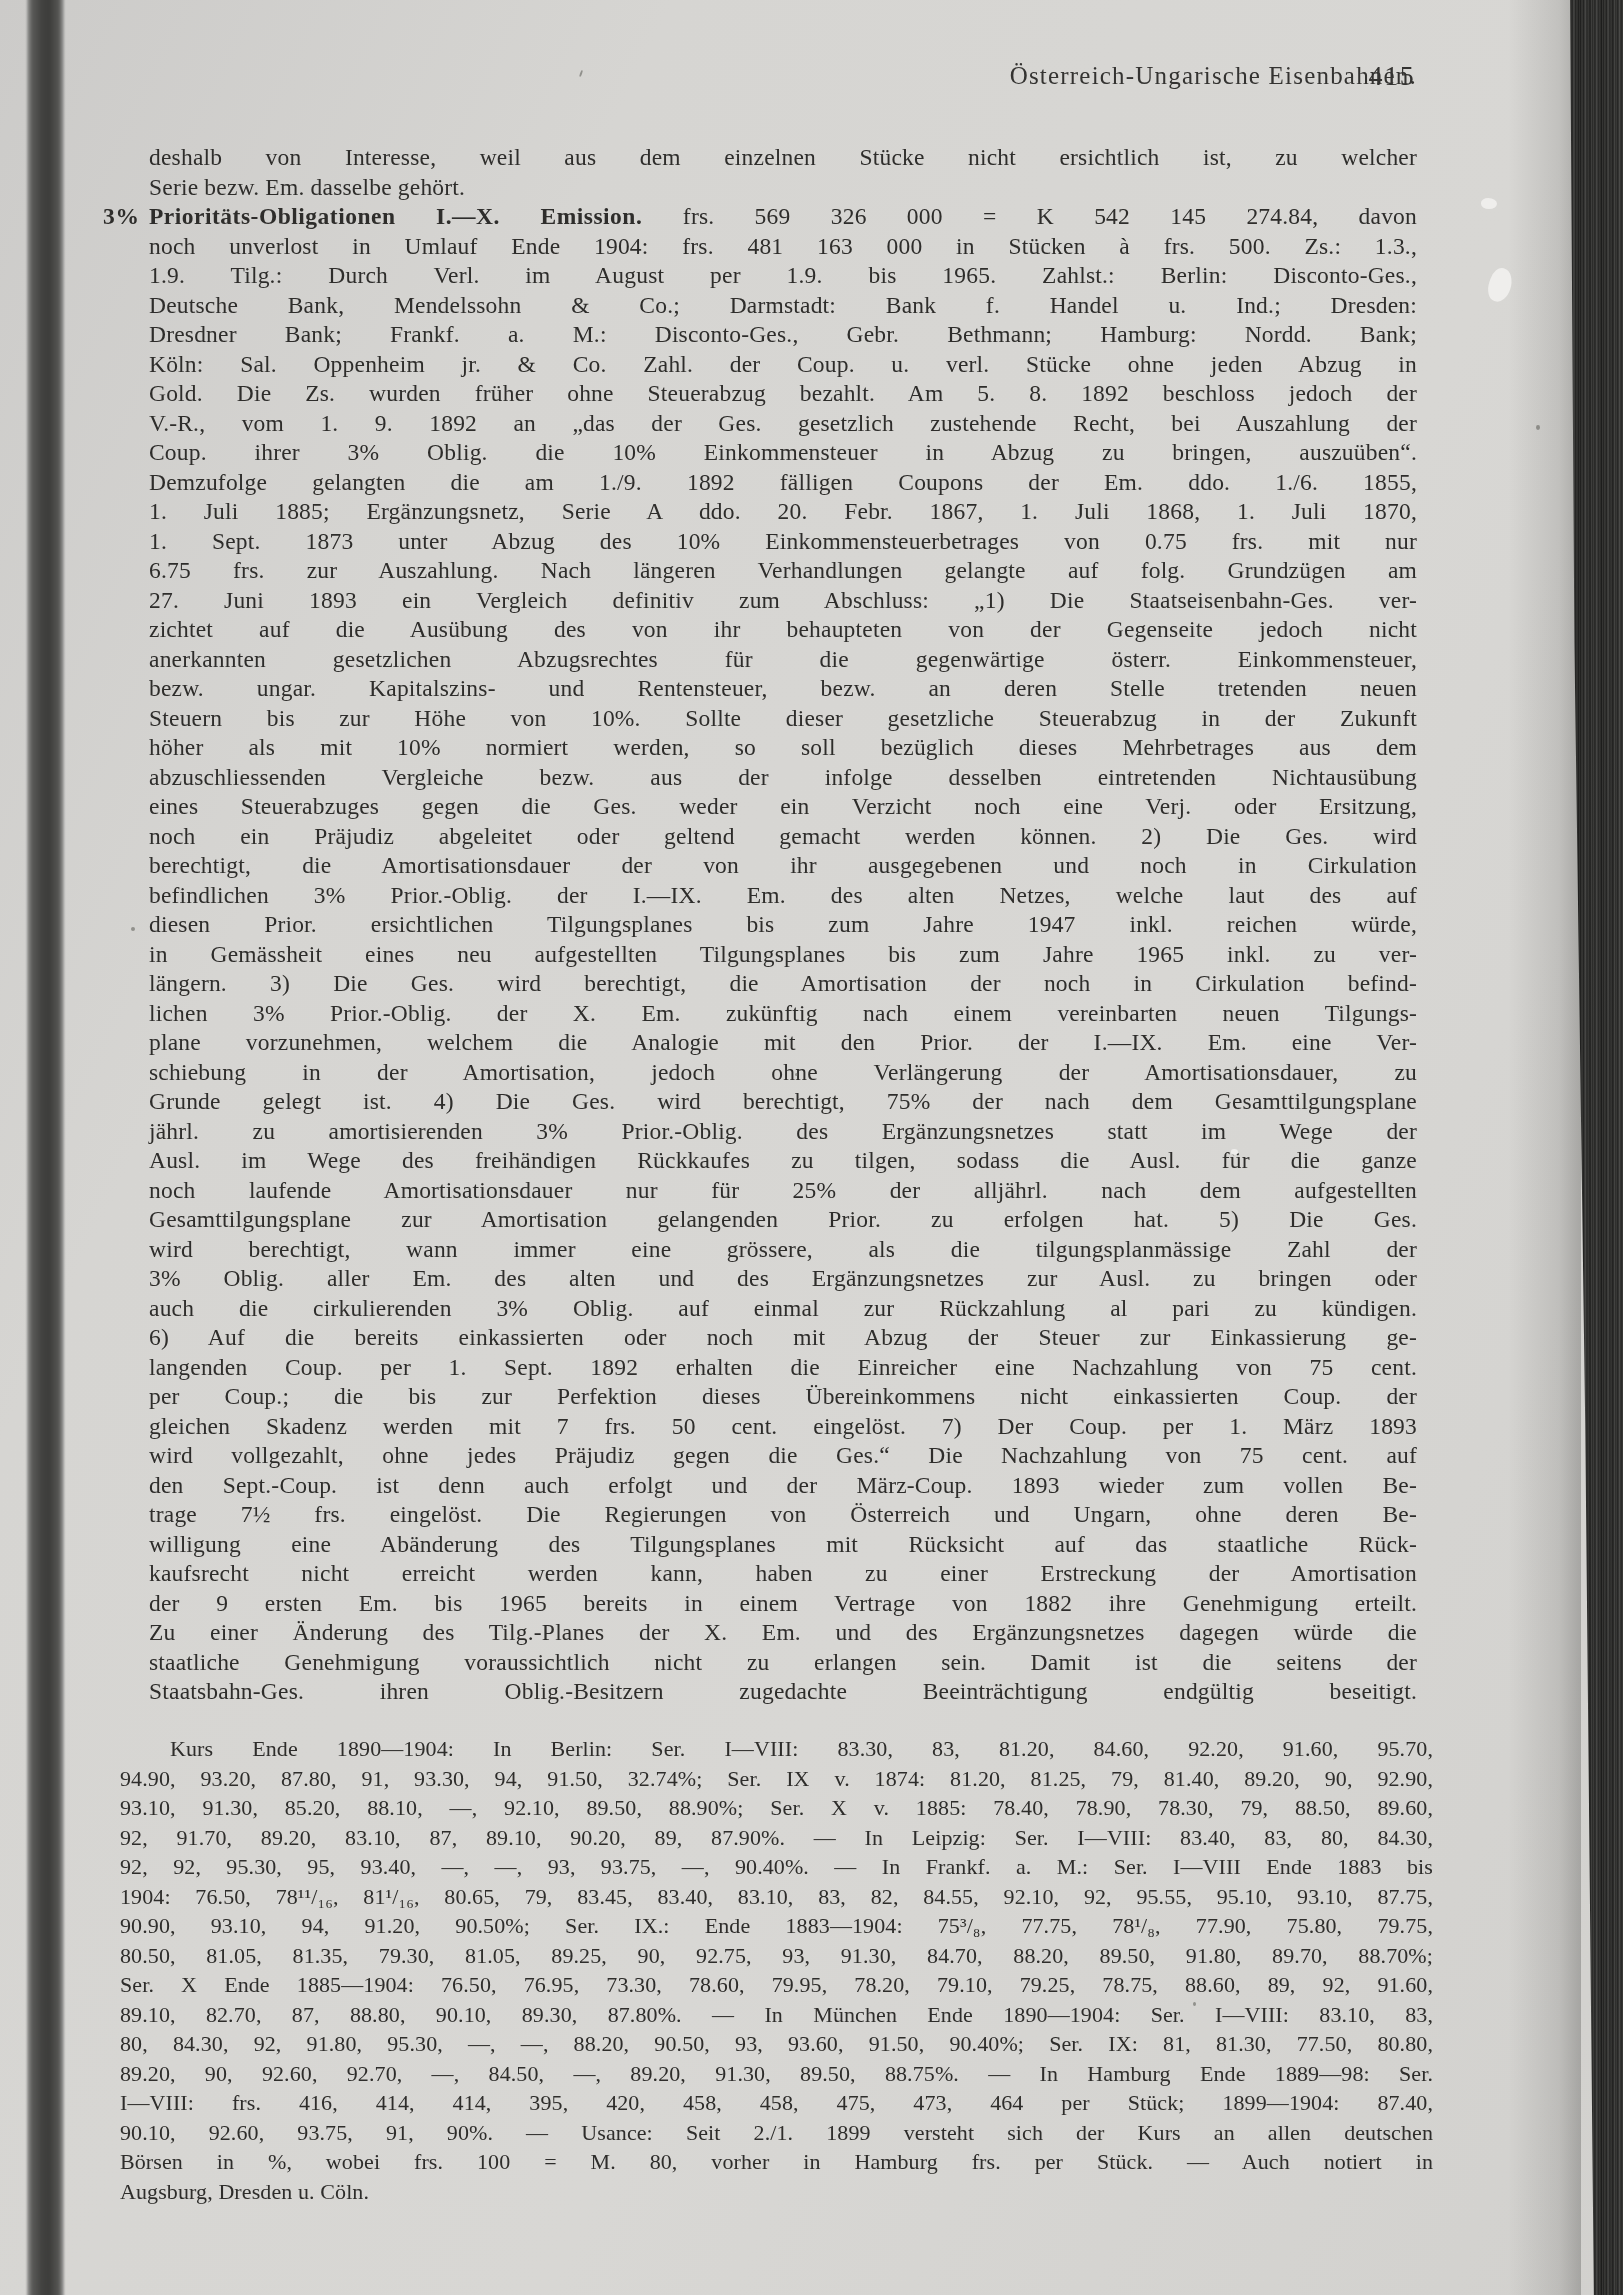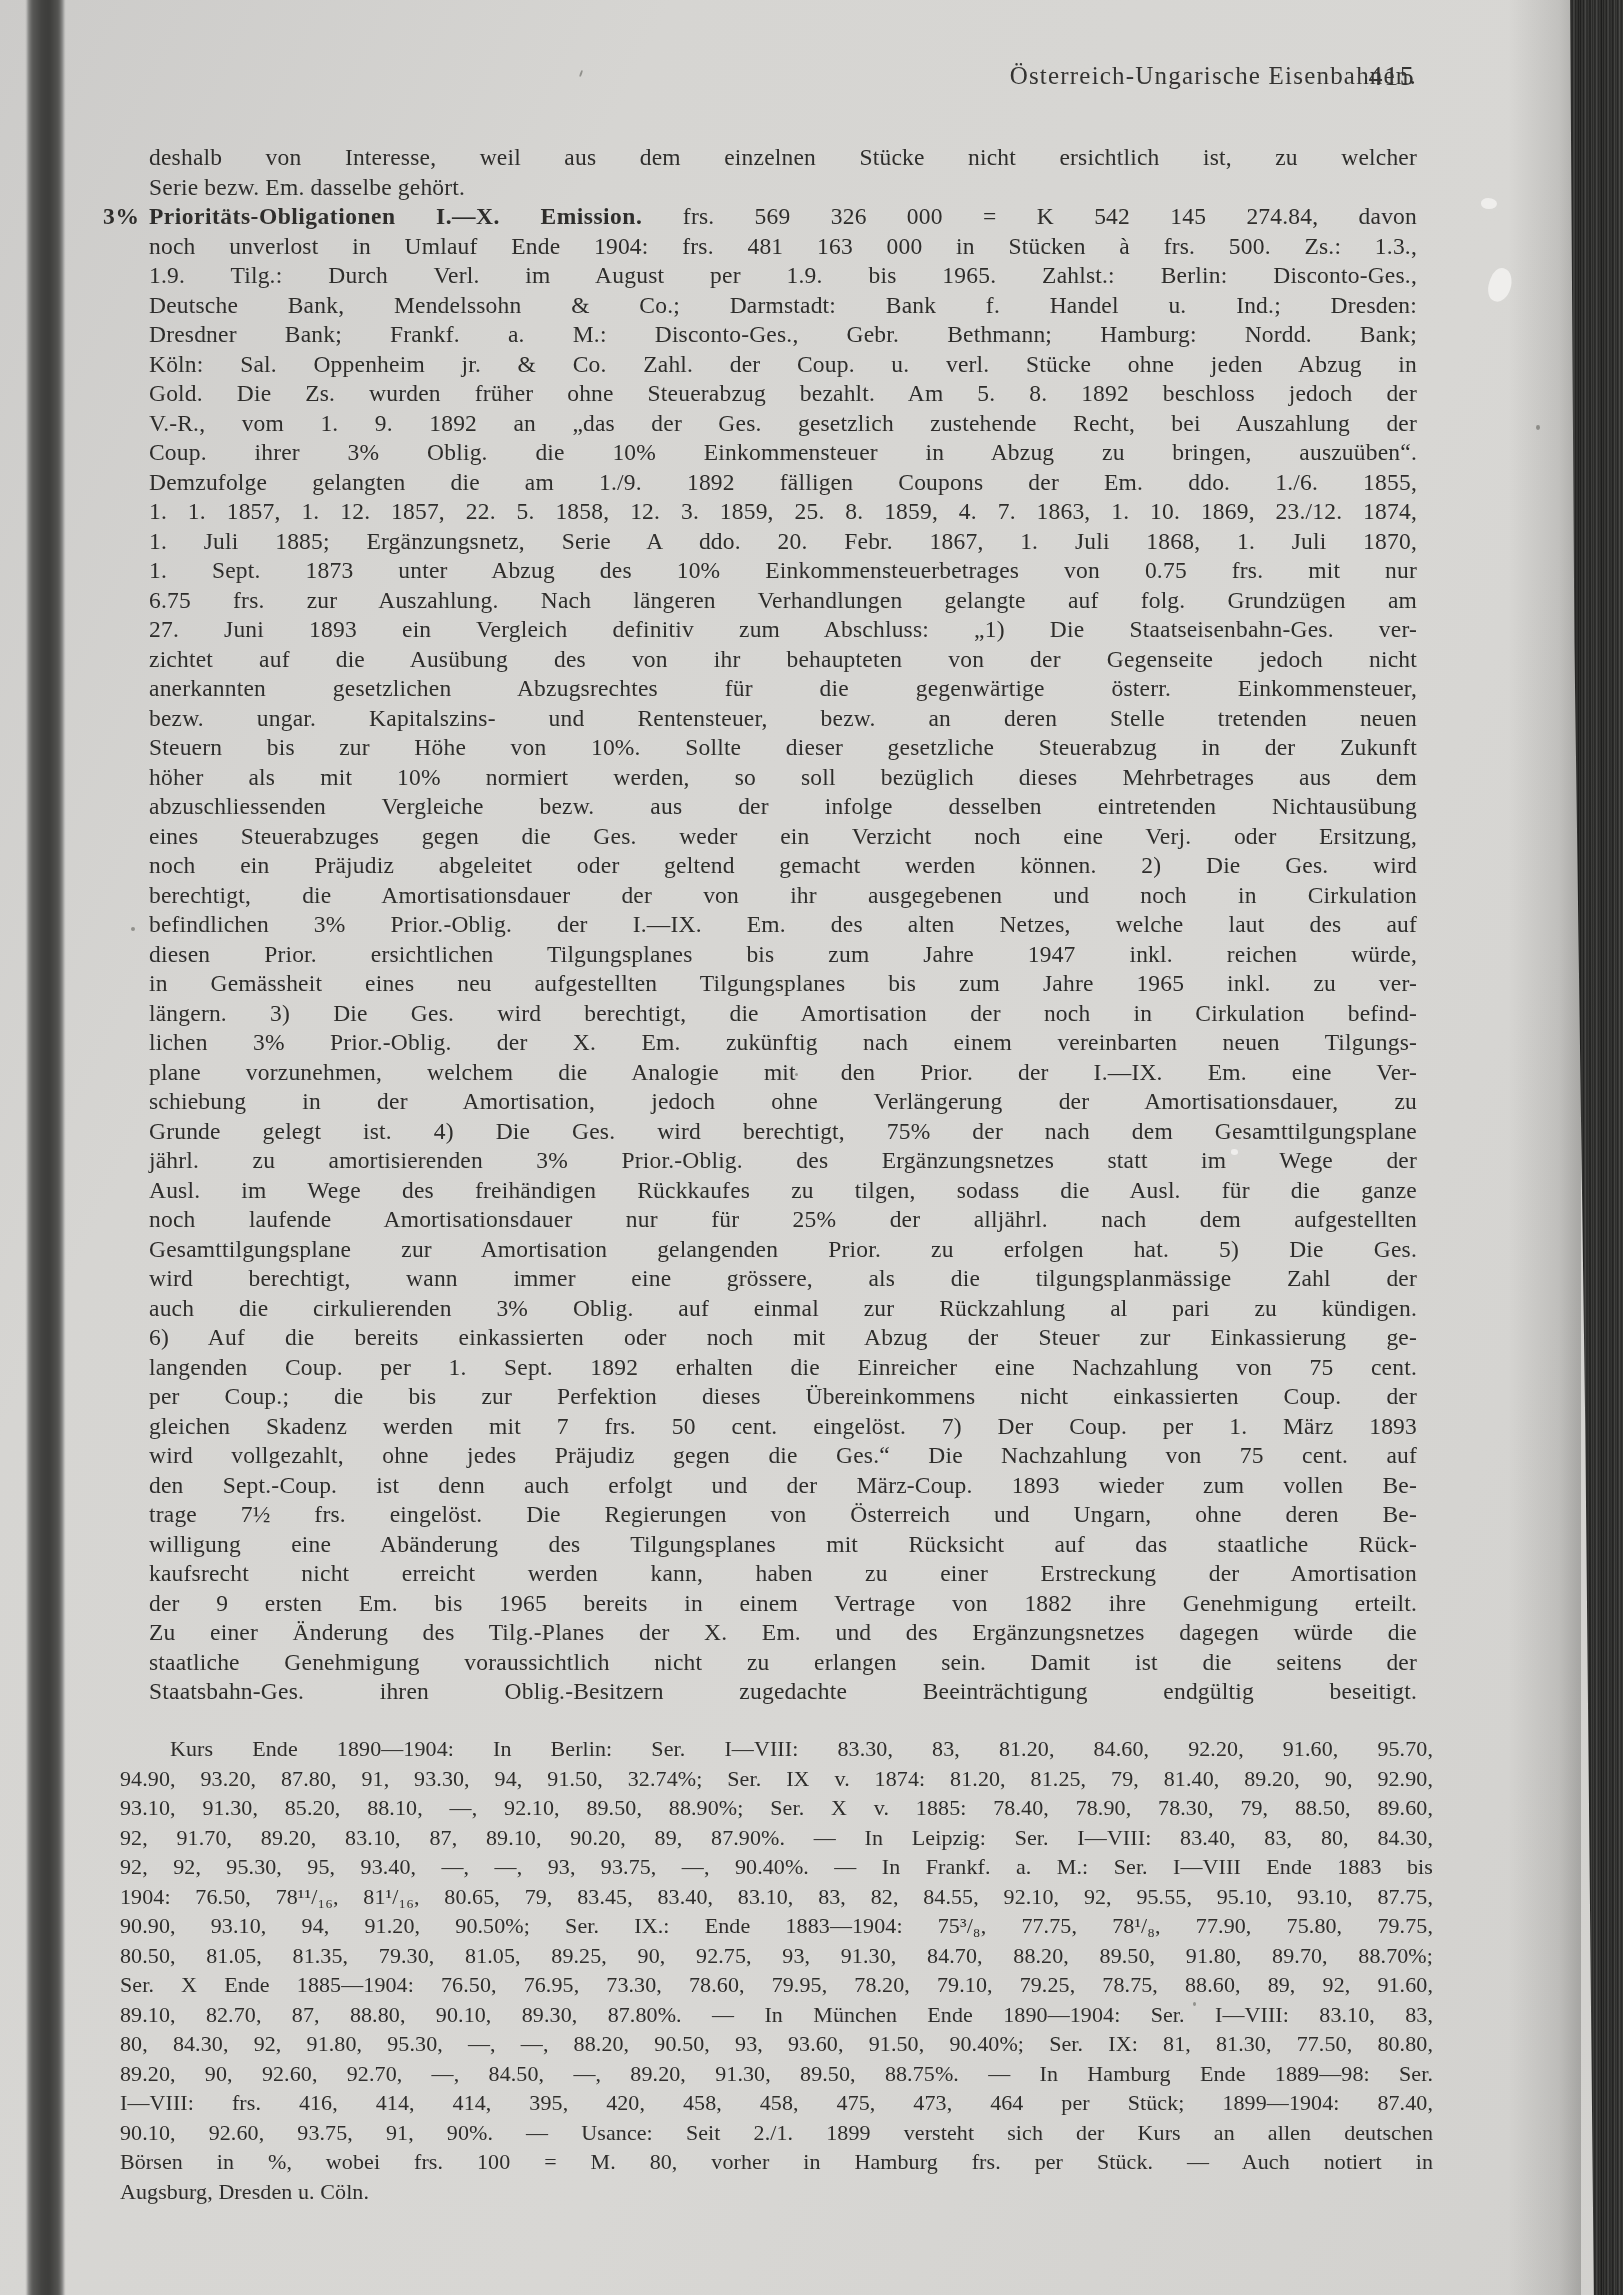--- a/index.html
+++ b/index.html
@@ -98,21 +98,20 @@
         <div class="line"><span class="marker">3%</span><span class="hd">Prioritäts-Obligationen I.—X. Emission. </span>frs. 569 326 000 = K 542 145 274.84, davon</div>
         <div class="line">noch unverlost in Umlauf Ende 1904: frs. 481 163 000 in Stücken à frs. 500.  Zs.: 1.3.,</div>
         <div class="line">1.9.  Tilg.: Durch Verl. im August per 1.9. bis 1965.  Zahlst.: Berlin: Disconto-Ges.,</div>
         <div class="line">Deutsche Bank, Mendelssohn &amp; Co.; Darmstadt: Bank f. Handel u. Ind.; Dresden:</div>
         <div class="line">Dresdner Bank; Frankf. a. M.: Disconto-Ges., Gebr. Bethmann; Hamburg: Nordd. Bank;</div>
         <div class="line">Köln: Sal. Oppenheim jr. &amp; Co.  Zahl. der Coup. u. verl. Stücke ohne jeden Abzug in</div>
         <div class="line">Gold.  Die Zs. wurden früher ohne Steuerabzug bezahlt.  Am 5. 8. 1892 beschloss jedoch der</div>
         <div class="line">V.-R., vom 1. 9. 1892 an „das der Ges. gesetzlich zustehende Recht, bei Auszahlung der</div>
         <div class="line">Coup. ihrer 3% Oblig. die 10% Einkommensteuer in Abzug zu bringen, auszuüben“.</div>
         <div class="line">Demzufolge gelangten die am 1./9. 1892 fälligen Coupons der Em. ddo. 1./6. 1855,</div>
-        <div class="line">1. 1. 1857, 1. 12. 1857, 22. 5. 1858, 12. 3. 1859, 25. 8. 1859, 4. 7. 1863, 1. 10. 1869, 23./12. 1874,</div>
         <div class="line">1. Juli 1885; Ergänzungsnetz, Serie A ddo. 20. Febr. 1867, 1. Juli 1868, 1. Juli 1870,</div>
         <div class="line">1. Sept. 1873 unter Abzug des 10% Einkommensteuerbetrages von 0.75 frs. mit nur</div>
         <div class="line">6.75 frs. zur Auszahlung.  Nach längeren Verhandlungen gelangte auf folg. Grundzügen am</div>
         <div class="line">27. Juni 1893 ein Vergleich definitiv zum Abschluss: „1) Die Staatseisenbahn-Ges. ver-</div>
         <div class="line">zichtet auf die Ausübung des von ihr behaupteten von der Gegenseite jedoch nicht</div>
         <div class="line">anerkannten gesetzlichen Abzugsrechtes für die gegenwärtige österr. Einkommensteuer,</div>
         <div class="line">bezw. ungar. Kapitalszins- und Rentensteuer, bezw. an deren Stelle tretenden neuen</div>
         <div class="line">Steuern bis zur Höhe von 10%.  Sollte dieser gesetzliche Steuerabzug in der Zukunft</div>
         <div class="line">höher als mit 10% normiert werden, so soll bezüglich dieses Mehrbetrages aus dem</div>
         <div class="line">abzuschliessenden Vergleiche bezw. aus der infolge desselben eintretenden Nichtausübung</div>
@@ -125,20 +124,21 @@
         <div class="line">längern.  3) Die Ges. wird berechtigt, die Amortisation der noch in Cirkulation befind-</div>
         <div class="line">lichen 3% Prior.-Oblig. der X. Em. zukünftig nach einem vereinbarten neuen Tilgungs-</div>
         <div class="line">plane vorzunehmen, welchem die Analogie mit den Prior. der I.—IX. Em. eine Ver-</div>
         <div class="line">schiebung in der Amortisation, jedoch ohne Verlängerung der Amortisationsdauer, zu</div>
         <div class="line">Grunde gelegt ist.  4) Die Ges. wird berechtigt, 75% der nach dem Gesamttilgungsplane</div>
         <div class="line">jährl. zu amortisierenden 3% Prior.-Oblig. des Ergänzungsnetzes statt im Wege der</div>
         <div class="line">Ausl. im Wege des freihändigen Rückkaufes zu tilgen, sodass die Ausl. für die ganze</div>
         <div class="line">noch laufende Amortisationsdauer nur für 25% der alljährl. nach dem aufgestellten</div>
         <div class="line">Gesamttilgungsplane zur Amortisation gelangenden Prior. zu erfolgen hat.  5) Die Ges.</div>
         <div class="line">wird berechtigt, wann immer eine grössere, als die tilgungsplanmässige Zahl der</div>
+        <div class="line">3% Oblig. aller Em. des alten und des Ergänzungsnetzes zur Ausl. zu bringen oder</div>
         <div class="line">auch die cirkulierenden 3% Oblig. auf einmal zur Rückzahlung al pari zu kündigen.</div>
         <div class="line">6) Auf die bereits einkassierten oder noch mit Abzug der Steuer zur Einkassierung ge-</div>
         <div class="line">langenden Coup. per 1. Sept. 1892 erhalten die Einreicher eine Nachzahlung von 75 cent.</div>
         <div class="line">per Coup.; die bis zur Perfektion dieses Übereinkommens nicht einkassierten Coup. der</div>
         <div class="line">gleichen Skadenz werden mit 7 frs. 50 cent. eingelöst.  7) Der Coup. per 1. März 1893</div>
         <div class="line">wird vollgezahlt, ohne jedes Präjudiz gegen die Ges.“  Die Nachzahlung von 75 cent. auf</div>
         <div class="line">den Sept.-Coup. ist denn auch erfolgt und der März-Coup. 1893 wieder zum vollen Be-</div>
         <div class="line">trage 7½ frs. eingelöst.  Die Regierungen von Österreich und Ungarn, ohne deren Be-</div>
         <div class="line">willigung eine Abänderung des Tilgungsplanes mit Rücksicht auf das staatliche Rück-</div>
         <div class="line">kaufsrecht nicht erreicht werden kann, haben zu einer Erstreckung der Amortisation</div>

